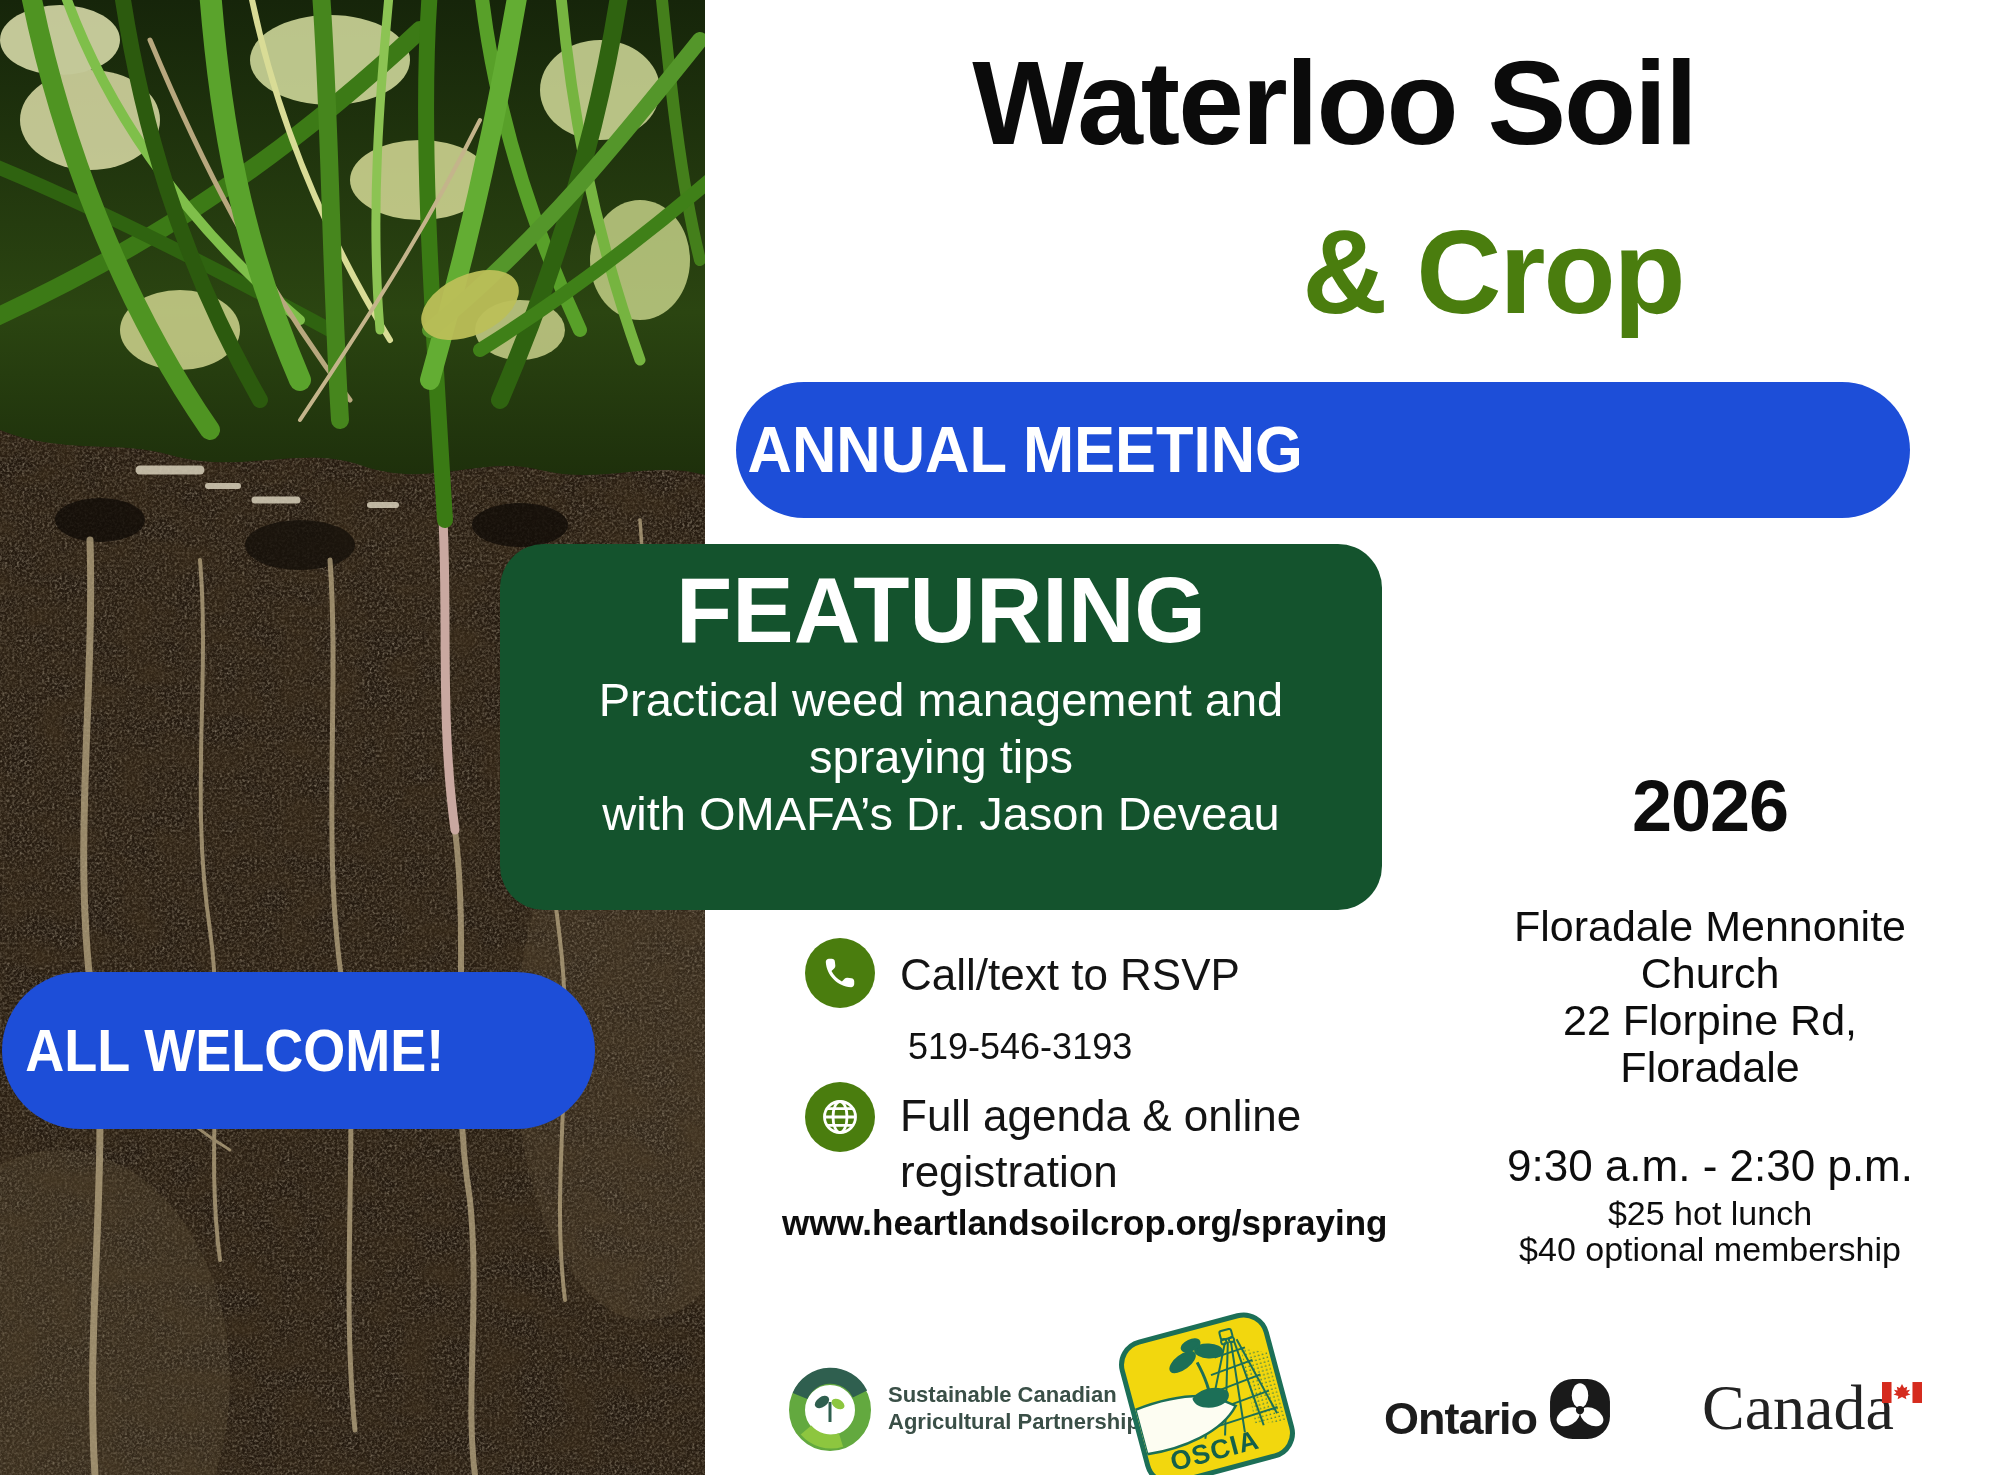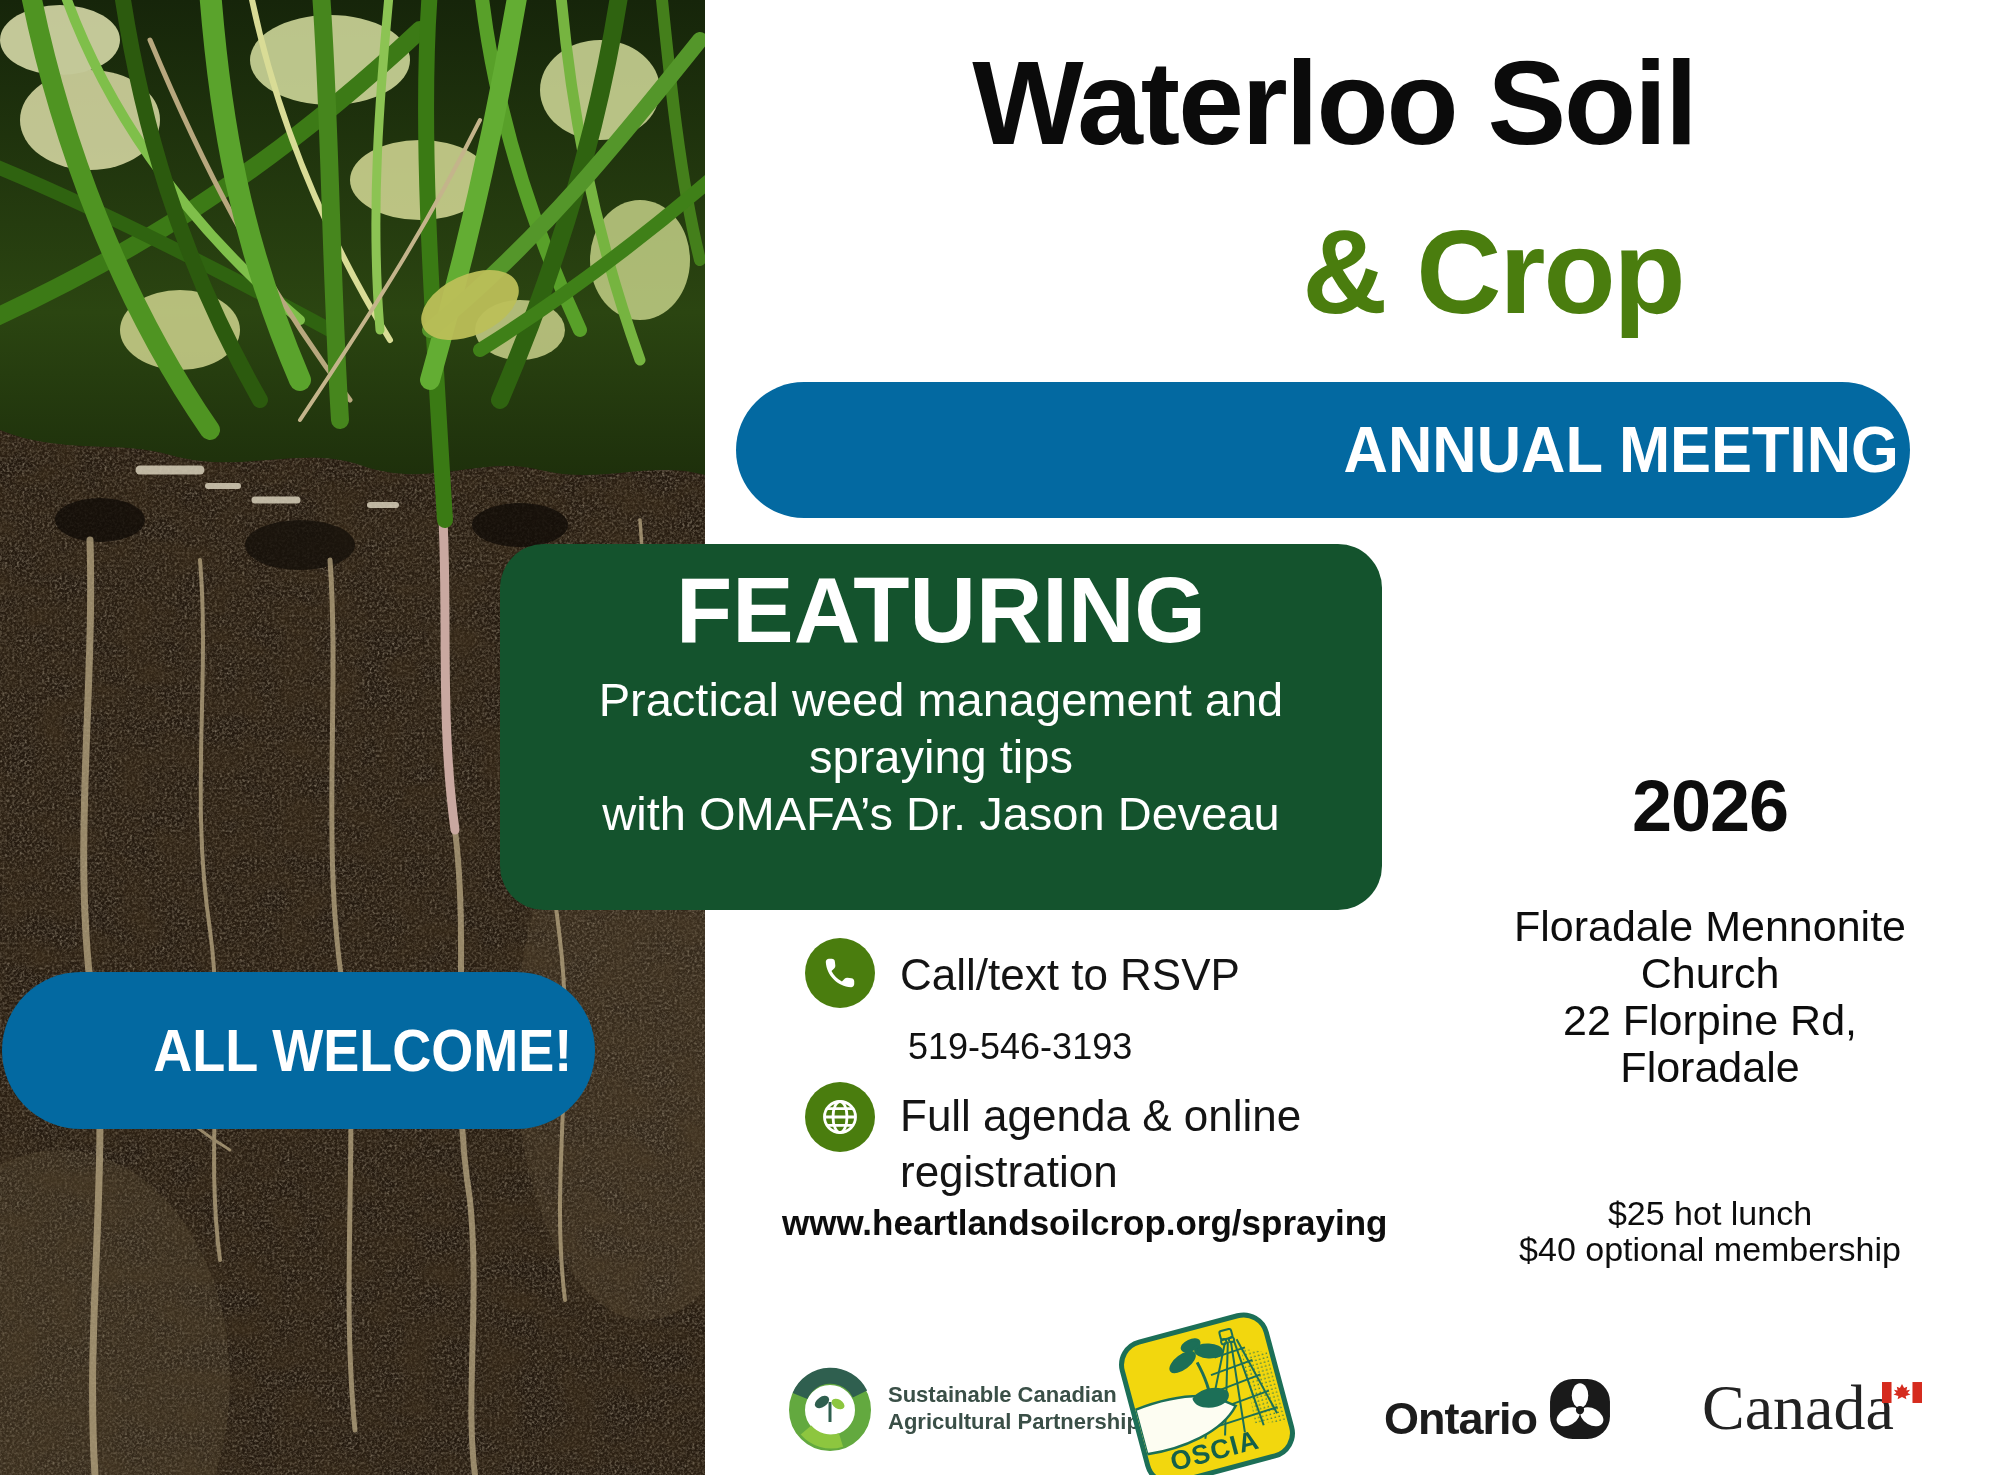--- a/index.html
+++ b/index.html
@@ -6,21 +6,21 @@
   .canvas{position:relative;width:2000px;height:1475px;background:#ffffff;overflow:hidden;
           font-family:"Liberation Sans",sans-serif;color:#111;}
   .abs{position:absolute;}
   .photo{left:0;top:0;width:705px;height:1475px;display:block;}
 
   .title1{left:734px;top:44px;width:1200px;text-align:center;font-size:118px;font-weight:bold;
           letter-spacing:-2px;color:#0b0b0b;line-height:1;white-space:nowrap;}
   .title2{left:893px;top:213px;width:1200px;text-align:center;font-size:118px;font-weight:bold;
           letter-spacing:-2px;color:#4a7d0e;line-height:1;white-space:nowrap;}
 
-  .pill{background:#0369a1;color:#fff;display:flex;align-items:center;justify-content:flex-end;}
+  .pill{background:#1d4ed8;color:#fff;display:flex;align-items:center;justify-content:flex-start;}
   .annual{left:736px;top:382px;width:1174px;height:136px;border-radius:68px;}
   .annual span{font-size:64px;font-weight:bold;letter-spacing:0px;transform:scaleX(.96);}
 
   .featuring{left:500px;top:544px;width:882px;height:366px;border-radius:44px;background:#14532d;
              color:#fff;text-align:center;box-sizing:border-box;padding-top:16px;}
   .f-head{font-size:92px;font-weight:bold;line-height:1.1;letter-spacing:0px;}
   .f-body{margin-top:10px;font-size:47px;line-height:57px;font-weight:400;}
 
   .welcome{left:2px;top:972px;width:593px;height:157px;border-radius:80px;}
   .welcome span{font-size:60px;font-weight:bold;transform:scaleX(.90);letter-spacing:0px;}
@@ -182,20 +182,21 @@
   </div>
   <div class="abs website">www.heartlandsoilcrop.org/spraying</div>
 
   <div class="abs col date-l" style="top:770px;">2026</div>
   <div class="abs col venue" style="top:903px;">
     <div>Floradale Mennonite</div>
     <div>Church</div>
     <div>22 Florpine Rd,</div>
     <div>Floradale</div>
   </div>
+  <div class="abs col time" style="top:1141px;">9:30 a.m. - 2:30 p.m.</div>
   <div class="abs col small-line" style="top:1194px;">$25 hot lunch</div>
   <div class="abs col small-line" style="top:1230px;">$40 optional membership</div>
 
   <svg class="abs" style="left:786px;top:1366px;" width="88" height="88" viewBox="0 0 88 88">
     <circle cx="44" cy="44" r="42" fill="#ffffff"></circle>
     <circle cx="44" cy="44" r="33" fill="none" stroke="#63a93f" stroke-width="16"></circle>
     <path d="M14 30 A33 33 0 0 1 74 28" fill="none" stroke="#2f5f4f" stroke-width="16"></path>
     <path d="M20 64 A33 33 0 0 0 55 74" fill="none" stroke="#8dc63f" stroke-width="14"></path>
     <circle cx="44" cy="44" r="18" fill="#ffffff"></circle>
     <path d="M44 56 C44 46 44 42 44 36" stroke="#2f5f4f" stroke-width="3" fill="none"></path>

